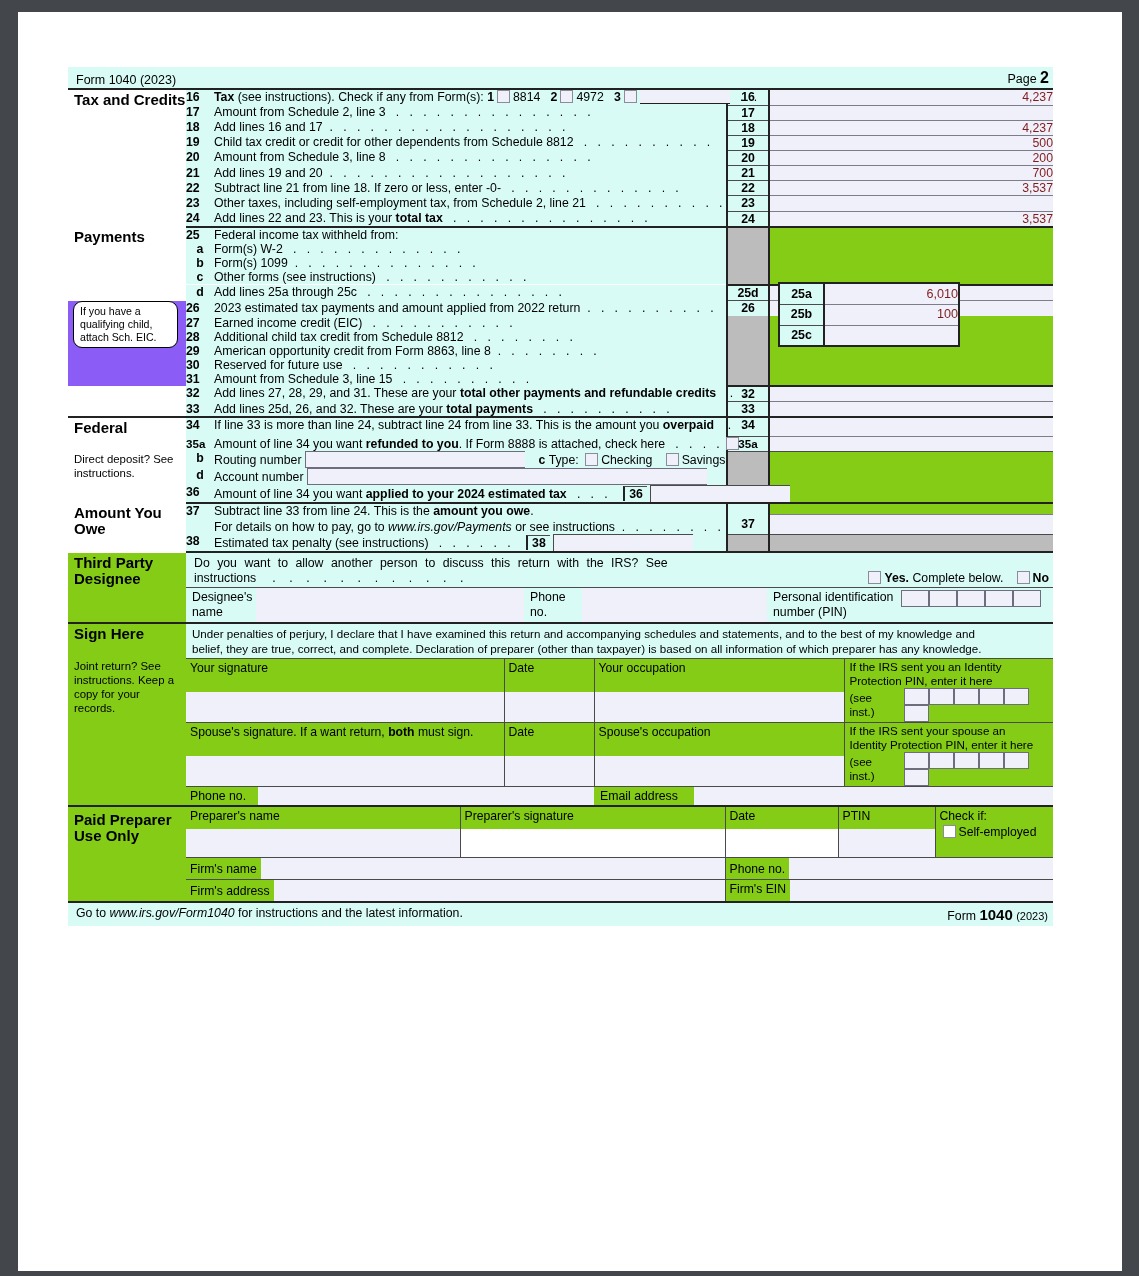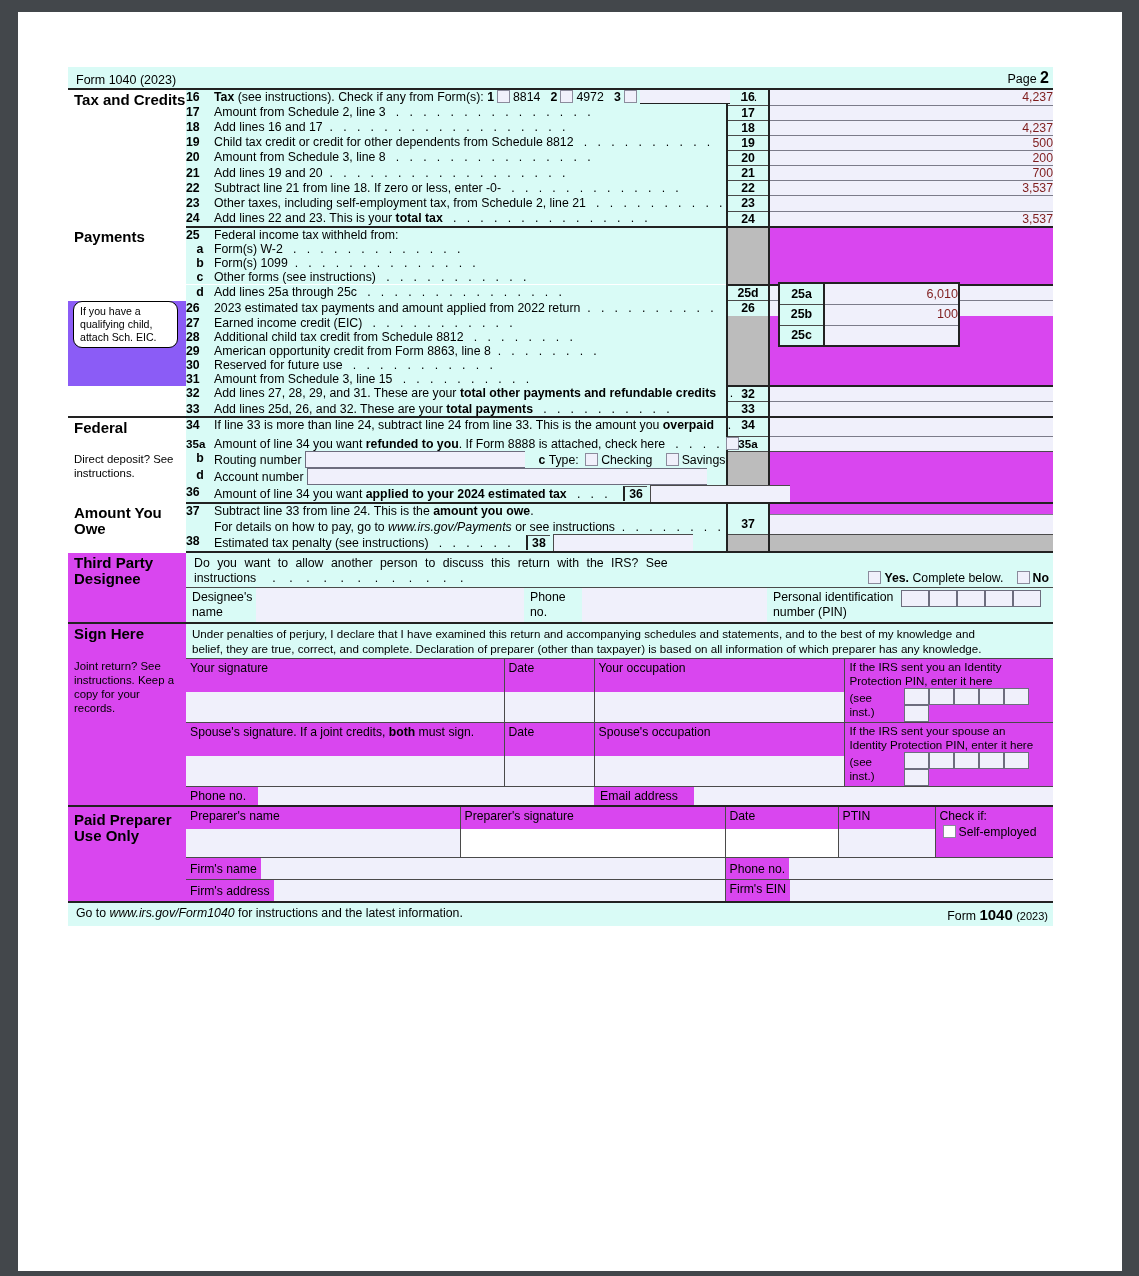--- a/index.html
+++ b/index.html
@@ -18,21 +18,21 @@
     position:absolute; left:50px; top:55px; width:1000px;
     background:#ffffff;
     font-size:12.3px; color:#000;
     line-height:1.15;
   }
 
   
   .cyan{ background:#d9fbf6; }
   .fld{ background:#f0f0fb; }
   .grey{ background:#bcbcbc; }
-  .white{ background:#d946ef; }
+  .white{ background:#84cc16; }
 
   .hdr{
     display:flex; justify-content:space-between; align-items:flex-end;
     background:#d9fbf6; padding:2px 4px 1px 8px; font-size:12.5px;
     width:985px;
   }
   .hdr .pg{ font-size:12.5px; }
   .hdr .pg b{ font-size:16px; }
 
   
@@ -618,21 +618,21 @@
           <colgroup>
                   <col style="width:318px">
                   <col style="width:90px">
                   <col style="width:250px">
                   <col style="width:209px">
                 </colgroup>
           <tbody>
                   <tr>
             <td class="bt br" style="vertical-align:top;position:relative">
               <div class="sig-lbl">
-                <span>Spouse's signature. If a joint credits, </span><b>both</b><span> must sign.</span>
+                <span>Spouse's signature. If a want return, </span><b>both</b><span> must sign.</span>
               </div>
               <div style="position:absolute;left:0;right:0;bottom:0;height:30px;background:#f0f0fb;"></div>
             </td>
             <td class="bt br" style="vertical-align:top;position:relative">
               <div class="sig-lbl">Date</div>
               <div style="position:absolute;left:0;right:0;bottom:0;height:30px;background:#f0f0fb;"></div>
             </td>
             <td class="bt br" style="vertical-align:top;position:relative">
               <div class="sig-lbl">Spouse's occupation</div>
               <div style="position:absolute;left:0;right:0;bottom:0;height:30px;background:#f0f0fb;"></div>

